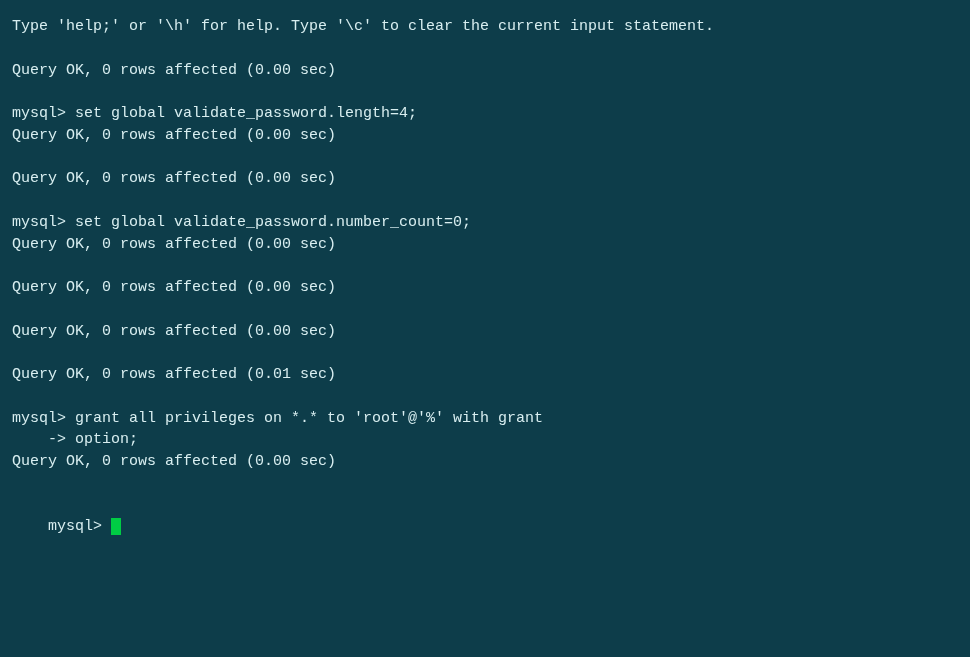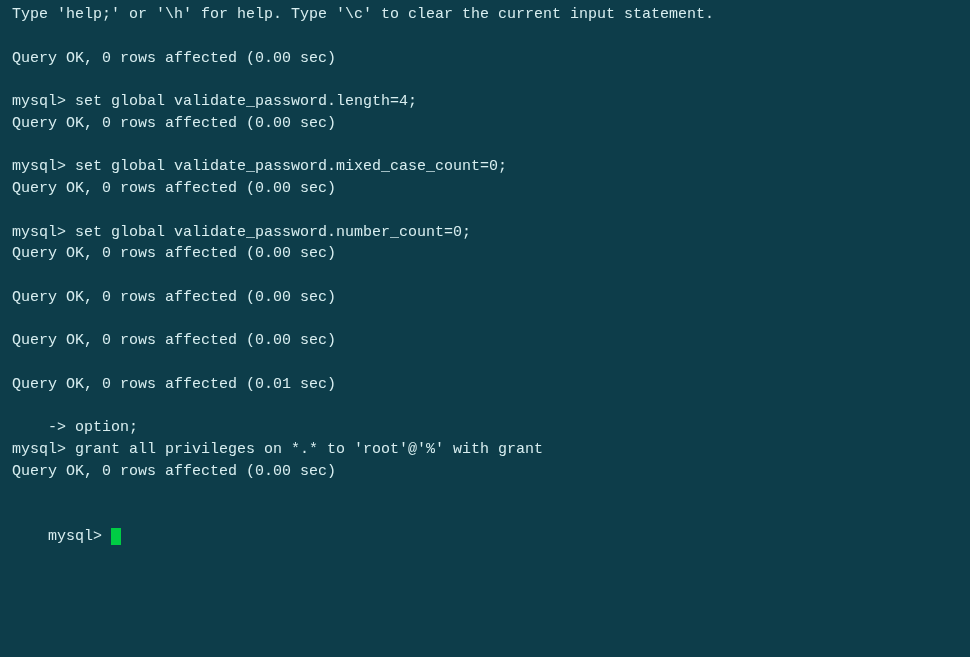--- a/index.html
+++ b/index.html
@@ -15,21 +15,21 @@
       font-family: 'Courier New', Courier, monospace;
       font-size: 15px;
       color: #e0f0f0;
       overflow: hidden;
     }
 
     .terminal {
       width: 970px;
       height: 657px;
       background-color: #0d3d4a;
-      padding: 4px 12px;
+      padding: 16px 12px;
       line-height: 1.45;
     }
 
     .line {
       white-space: pre;
       color: #d8eef0;
     }
 
     .cursor {
       display: inline-block;
@@ -53,32 +53,31 @@
 <body>
 
 <div class="terminal">
   <div class="line">Type 'help;' or '\h' for help. Type '\c' to clear the current input statement.</div>
   <div class="empty-line"></div>
   <div class="line">Query OK, 0 rows affected (0.00 sec)</div>
   <div class="empty-line"></div>
   <div class="line">mysql&gt; set global validate_password.length=4;</div>
   <div class="line">Query OK, 0 rows affected (0.00 sec)</div>
   <div class="empty-line"></div>
-  <div class="line">mysql&gt; set global validate_password.mixed_case_count=0;</div>
   <div class="line">Query OK, 0 rows affected (0.00 sec)</div>
   <div class="empty-line"></div>
   <div class="line">mysql&gt; set global validate_password.number_count=0;</div>
   <div class="line">Query OK, 0 rows affected (0.00 sec)</div>
   <div class="empty-line"></div>
   <div class="line">Query OK, 0 rows affected (0.00 sec)</div>
   <div class="empty-line"></div>
   <div class="line">Query OK, 0 rows affected (0.00 sec)</div>
   <div class="empty-line"></div>
   <div class="line">Query OK, 0 rows affected (0.01 sec)</div>
   <div class="empty-line"></div>
+  <div class="line">mysql&gt; grant all privileges on *.* to 'root'@'%' with grant</div>
   <div class="line">    -&gt; option;</div>
-  <div class="line">mysql&gt; grant all privileges on *.* to 'root'@'%' with grant</div>
   <div class="line">Query OK, 0 rows affected (0.00 sec)</div>
   <div class="empty-line"></div>
   <div class="line">
     <span>mysql&gt; </span><span class="cursor"></span>
   </div>
 </div>
 
 </body></html>

